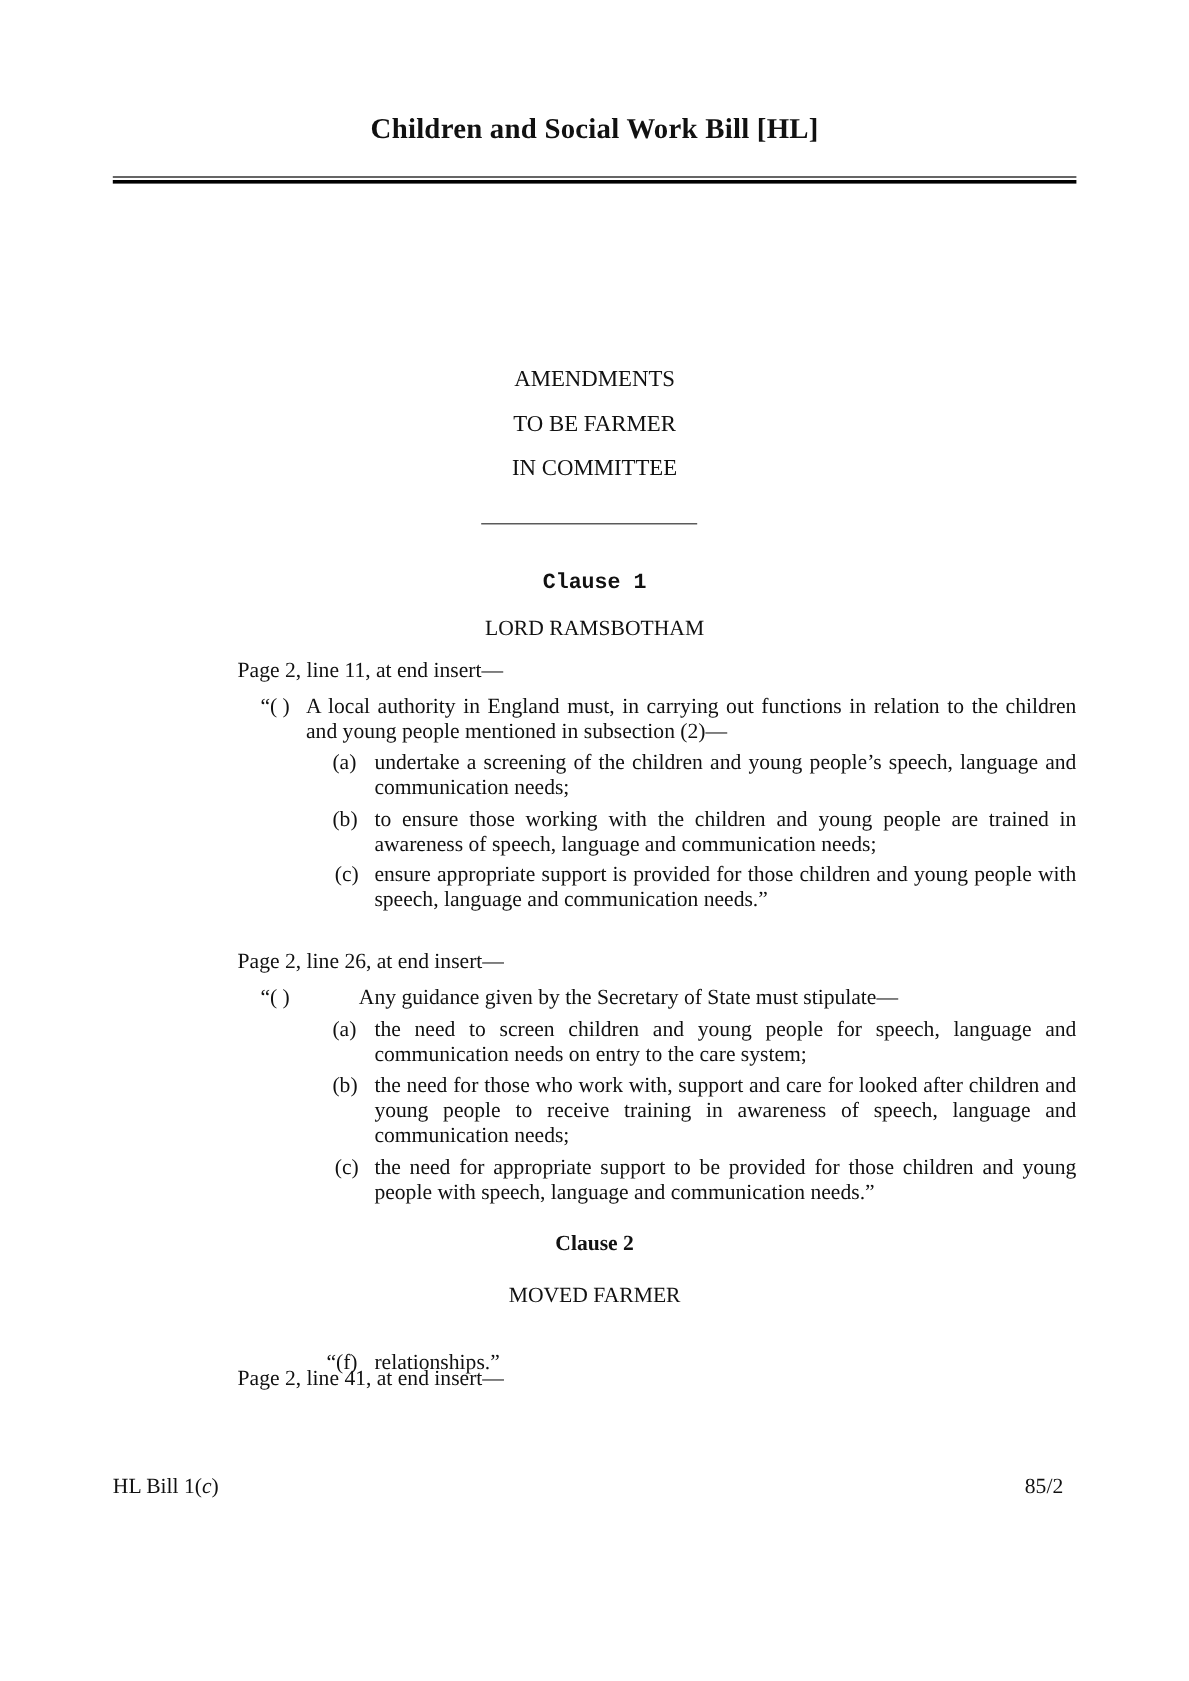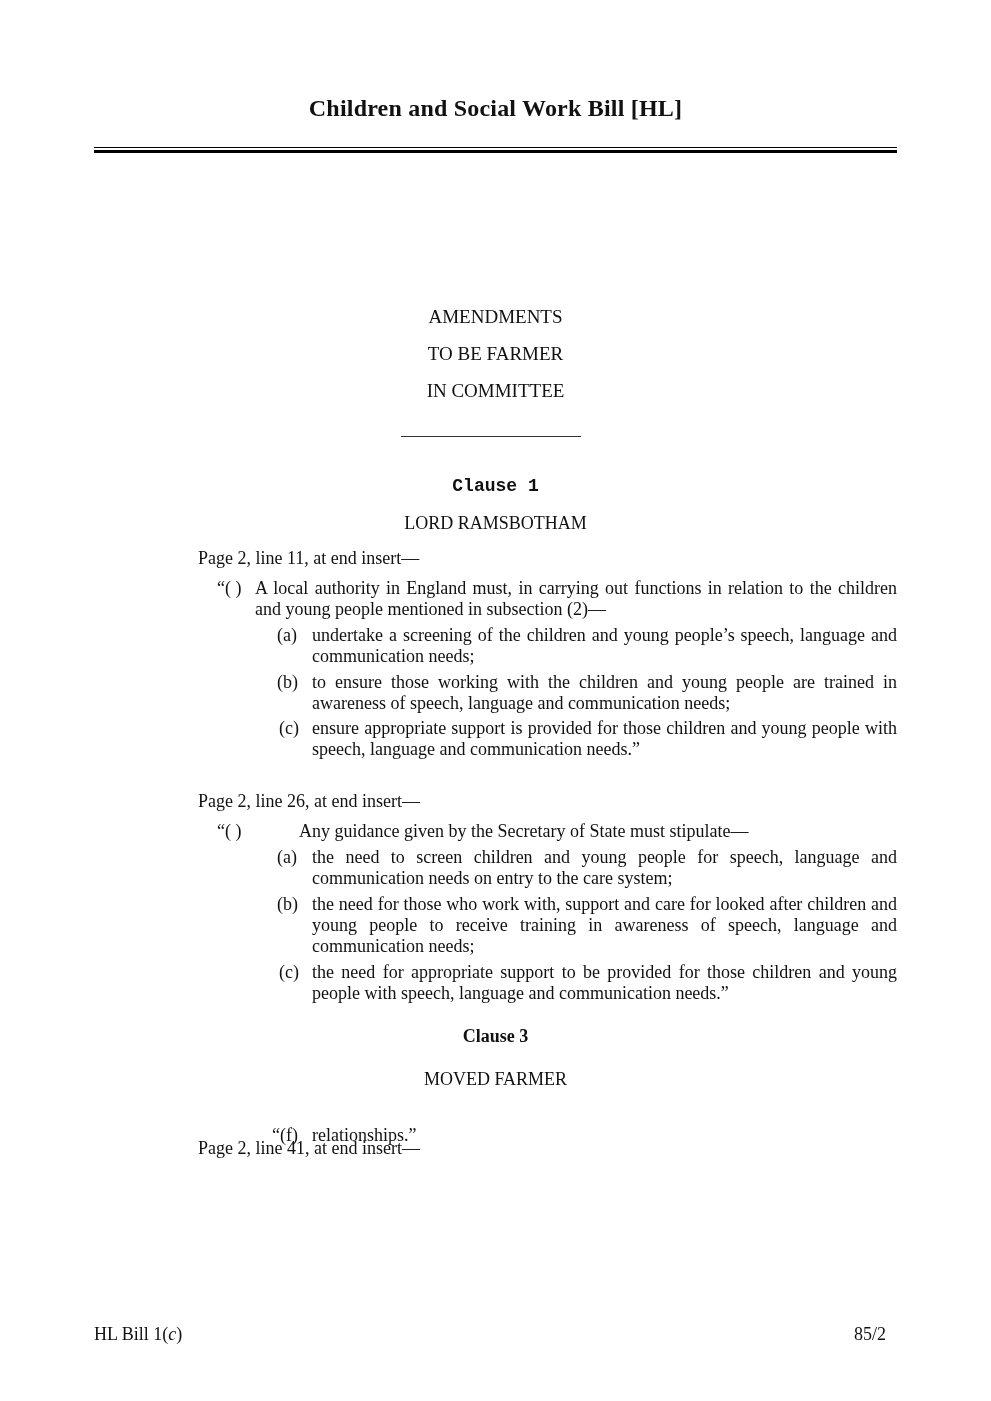--- a/index.html
+++ b/index.html
@@ -6,21 +6,21 @@
   body { width:991px; height:1401px; position:relative; font-family:"Liberation Serif","DejaVu Serif",serif; color:#111; }
   .title { position:absolute; left:94px; width:803px; top:95px; text-align:center; font-size:24px; font-weight:bold; letter-spacing:0.2px; }
   .rule-thin { position:absolute; left:94px; width:803px; top:147px; height:1px; background:#000; }
   .rule-thick { position:absolute; left:94px; width:803px; top:150px; height:3px; background:#000; }
   .center { position:absolute; left:0; width:991px; text-align:center; font-size:19px; }
   .short-rule { position:absolute; left:401px; width:180px; top:436px; height:1px; background:#333; }
   .bold { font-weight:bold; }
   .abs { position:absolute; font-size:18px; line-height:21px; }
   .just { text-align:justify; text-align-last:left; }
   .lbl { position:absolute; font-size:18px; line-height:21px; }
-  .footer { position:absolute; top:1324px; font-size:18px; }
+  .footer { position:absolute; top:1228px; font-size:18px; }
 </style>
 </head>
 <body>
 
 <div>
   <div class="title">Children and Social Work Bill [HL]</div>
   <div class="rule-thin"></div>
   <div class="rule-thick"></div>
 
   <div class="center" style="top:306px;">AMENDMENTS</div>
@@ -46,21 +46,21 @@
   <div class="lbl" style="left:217px;top:821px;">“( )</div>
   <div class="abs" style="left:255px;width:642px;top:821px;margin-left:44px;">Any guidance given by the Secretary of State must stipulate—</div>
 
   <div class="lbl" style="left:277px;top:847px;">(a)</div>
   <div class="abs just" style="left:312px;width:585px;top:847px;">the need to screen children and young people for speech, language and communication needs on entry to the care system;</div>
   <div class="lbl" style="left:277px;top:894px;">(b)</div>
   <div class="abs just" style="left:312px;width:585px;top:894px;">the need for those who work with, support and care for looked after children and young people to receive training in awareness of speech, language and communication needs;</div>
   <div class="lbl" style="left:279px;top:962px;">(c)</div>
   <div class="abs just" style="left:312px;width:585px;top:962px;">the need for appropriate support to be provided for those children and young people with speech, language and communication needs.”</div>
 
-  <div class="center bold" style="top:1026px;font-size:18px;">Clause 3</div>
+  <div class="center bold" style="top:1026px;font-size:18px;">Clause 2</div>
   <div class="center" style="top:1069px;font-size:18px;">MOVED FARMER</div>
   <div class="abs" style="left:198px;top:1098px;margin-top:40px;">Page 2, line 41, at end insert—</div>
   <div class="lbl" style="left:272px;top:1125px;">“(f)</div>
   <div class="abs" style="left:312px;top:1125px;font-family:Liberation Serif, serif;">relationships.”</div>
 
   <div class="footer" style="left:94px;"><span>HL Bill 1(</span><i>c</i><span>)</span></div>
   <div class="footer" style="right:105px;">85/2</div>
 </div>
 
 </body></html>

